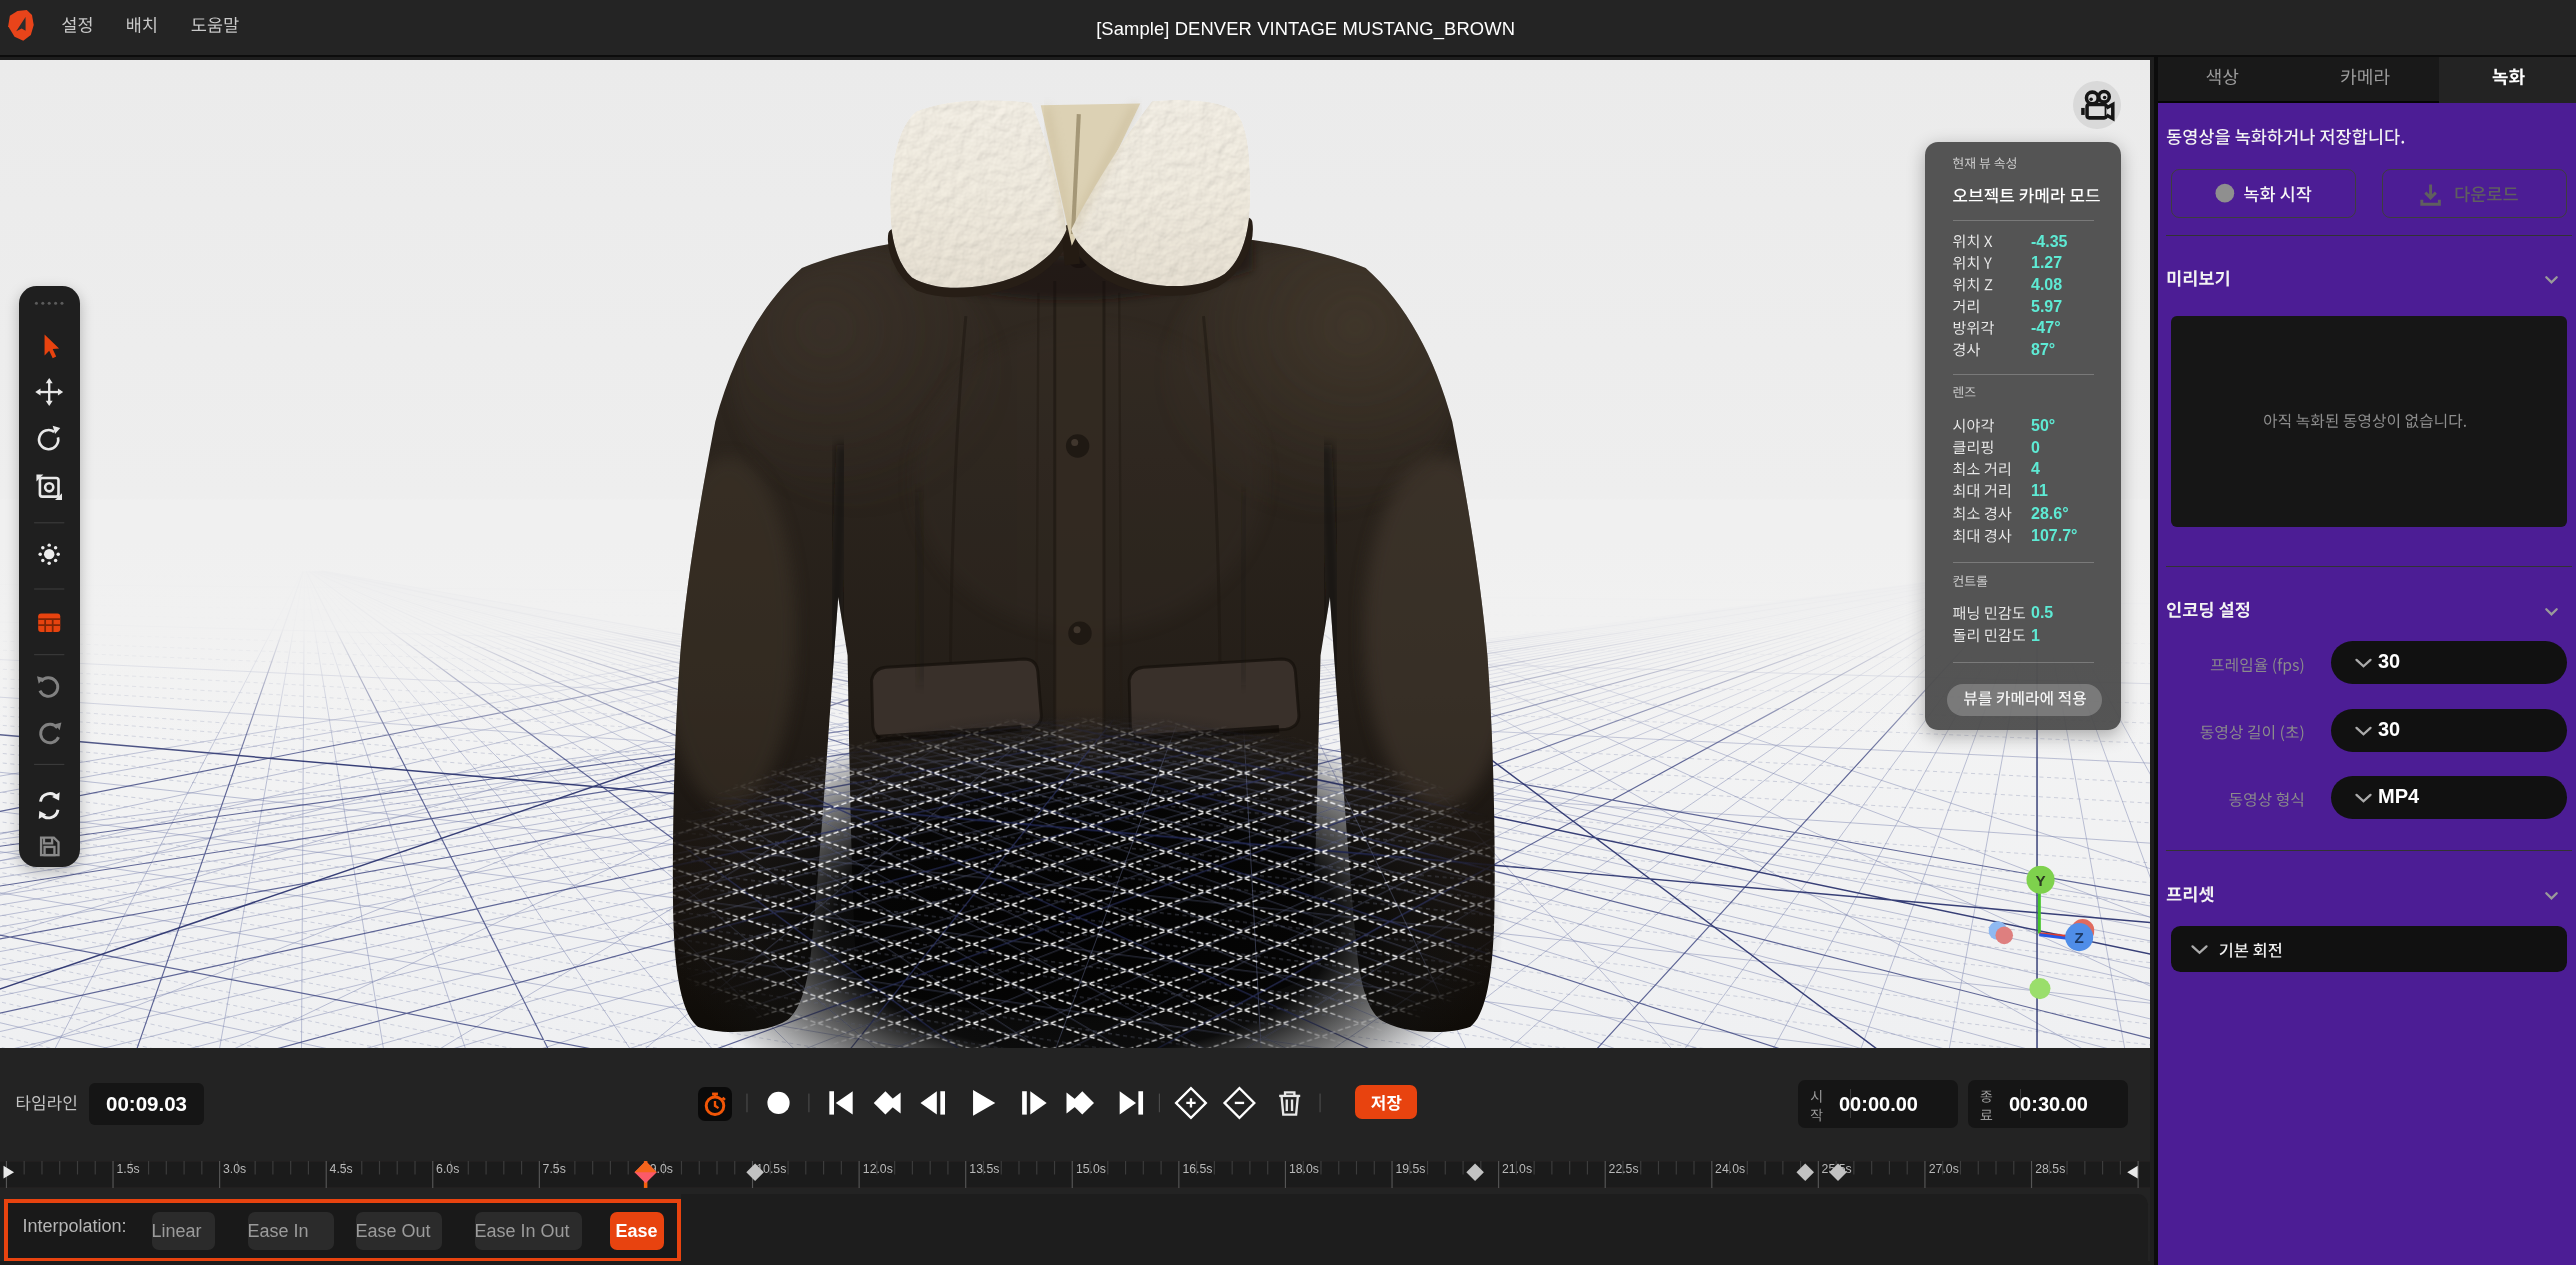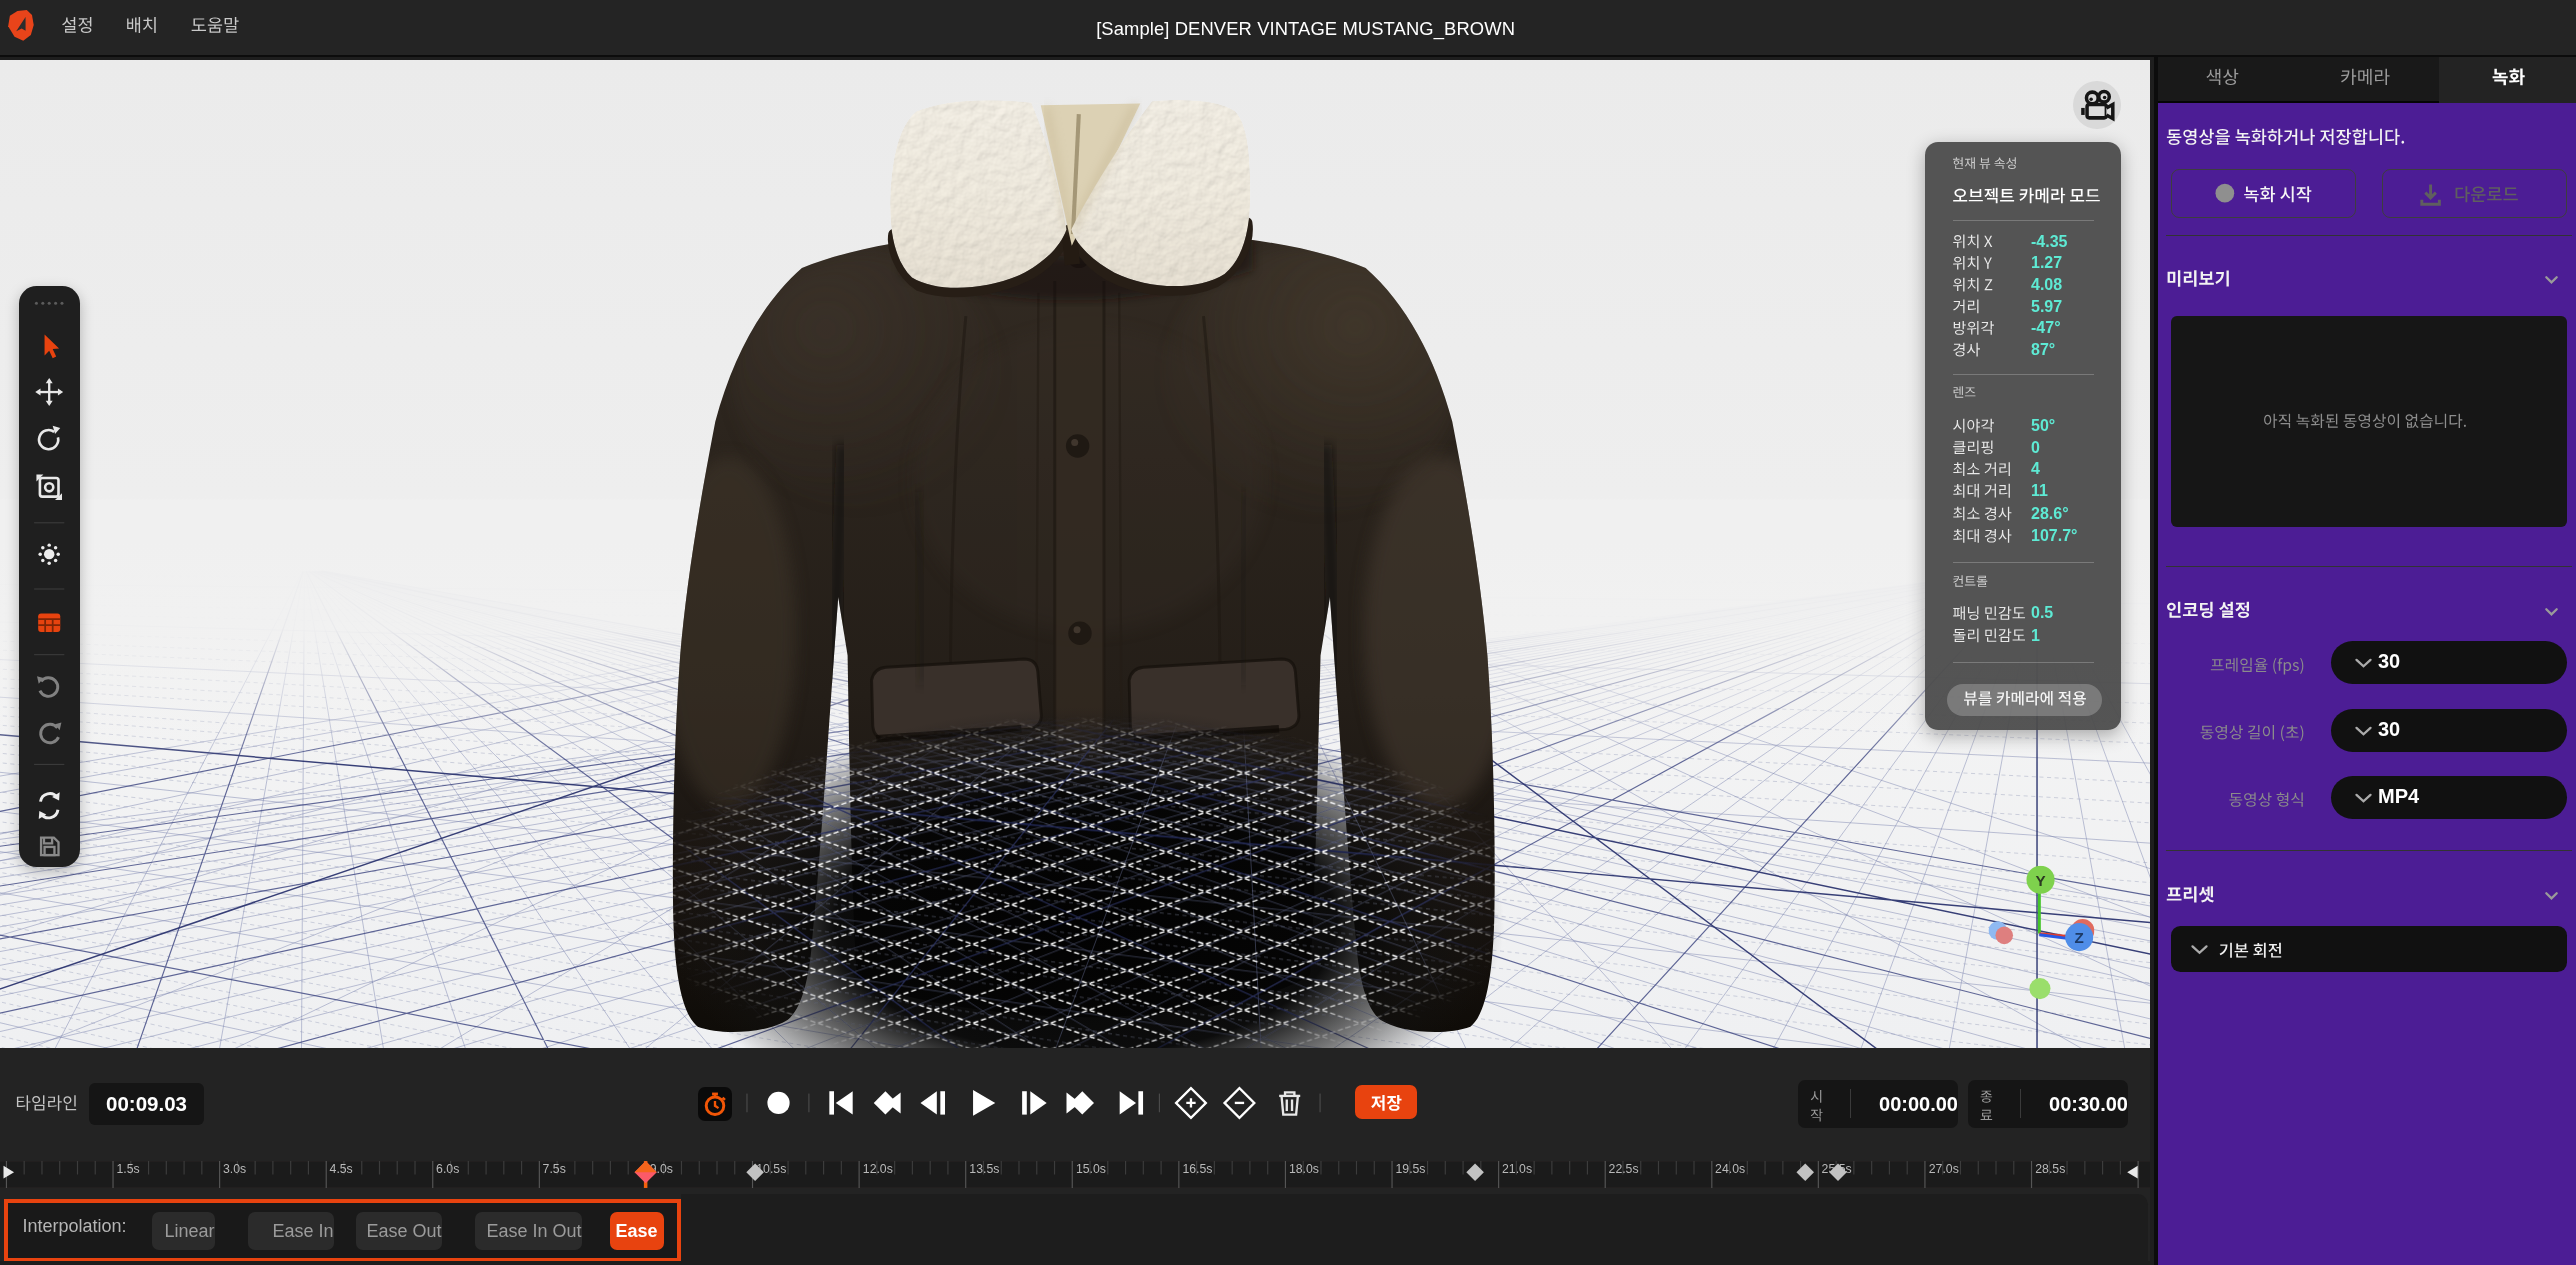--- a/index.html
+++ b/index.html
@@ -19,25 +19,25 @@
 #cambtn{position:absolute;left:2073px;top:20.5px;width:48px;height:48px;border-radius:50%;background:#d9d9d9}
 #infopanel{position:absolute;left:1925px;top:142px;width:196px;height:588px;background:rgba(72,72,72,0.93);border-radius:13px;box-shadow:0 5.9px 17.6px rgba(0,0,0,0.3)}
 .phr{position:absolute;left:27.5px;width:141px;height:1.2px;background:rgba(255,255,255,0.22)}
 .pv{position:absolute;left:106px;width:76px;color:#5eead4;font-size:16px;font-weight:bold;line-height:20px}
 #applybtn{position:absolute;left:22px;top:542px;width:155px;height:32px;background:rgba(255,255,255,0.22);border-radius:16.4px}
 #timeline{position:absolute;left:0;top:1048px;width:2150px;height:217px;background:#232323}
 #timebox{position:absolute;left:89px;top:35px;width:115px;height:42px;background:#151515;border-radius:5.9px;color:#fff;font-size:20.5px;font-weight:bold;text-align:center;line-height:42px}
 #stopwatch{position:absolute;left:698px;top:39px;width:34px;height:34px;background:#0a0a0a;border-radius:7px}
 #savebtn{position:absolute;left:1355px;top:37px;width:62px;height:34px;background:#e8430f;border-radius:7px}
 .timegrp{position:absolute;top:32px;width:160px;height:48px;background:#151515;border-radius:7px;color:#fff}
-.timegrp .tval{position:absolute;left:41px;top:0;width:119px;text-align:right;line-height:48px;font-size:20px;font-weight:bold}
+.timegrp .tval{position:absolute;left:41px;top:0;width:119px;text-align:left;line-height:48px;font-size:20px;font-weight:bold}
 .timegrp .tdiv{position:absolute;left:52px;top:9.4px;width:1.2px;height:29px;background:#3a3a3a}
 #rulerband{position:absolute;left:0;top:113px;width:2150px;height:27px;background:#fca5a5}
 #interp{position:absolute;left:3.5px;top:151px;width:677px;height:63px;background:#191919;border:4.1px solid #e8430f}
-.ibtn{position:absolute;top:8.8px;height:38px;background:#2b2b2b;border-radius:7px;color:#9b9b9b;font-size:18px;text-align:right}
+.ibtn{position:absolute;top:8.8px;height:38px;background:#2b2b2b;border-radius:7px;color:#9b9b9b;font-size:18px;text-align:left}
 #ilabel{position:absolute;left:15px;top:13px;color:#b5b5b5;font-size:18px}
 #stepbtn{position:absolute;left:602px;top:8.8px;width:54px;height:38px;background:#e8430f;border-radius:7px;color:#fff;font-size:18px;font-weight:bold;text-align:center;line-height:38px}
 #interp2{position:absolute;left:681px;top:146px;width:1467px;height:71px;background:#1d1d1d;border-radius:0 10.5px 0 0}
 #botstrip{position:absolute;left:0;top:213px;width:2150px;height:4.1px;background:#1d1d1d}
 </style></head>
 <body>
 <div id="vp">
   <svg width="2150" height="988" viewBox="0 0 3673 1687">
     <defs>
       <linearGradient id="bgg" x1="0" y1="0" x2="0" y2="1">

